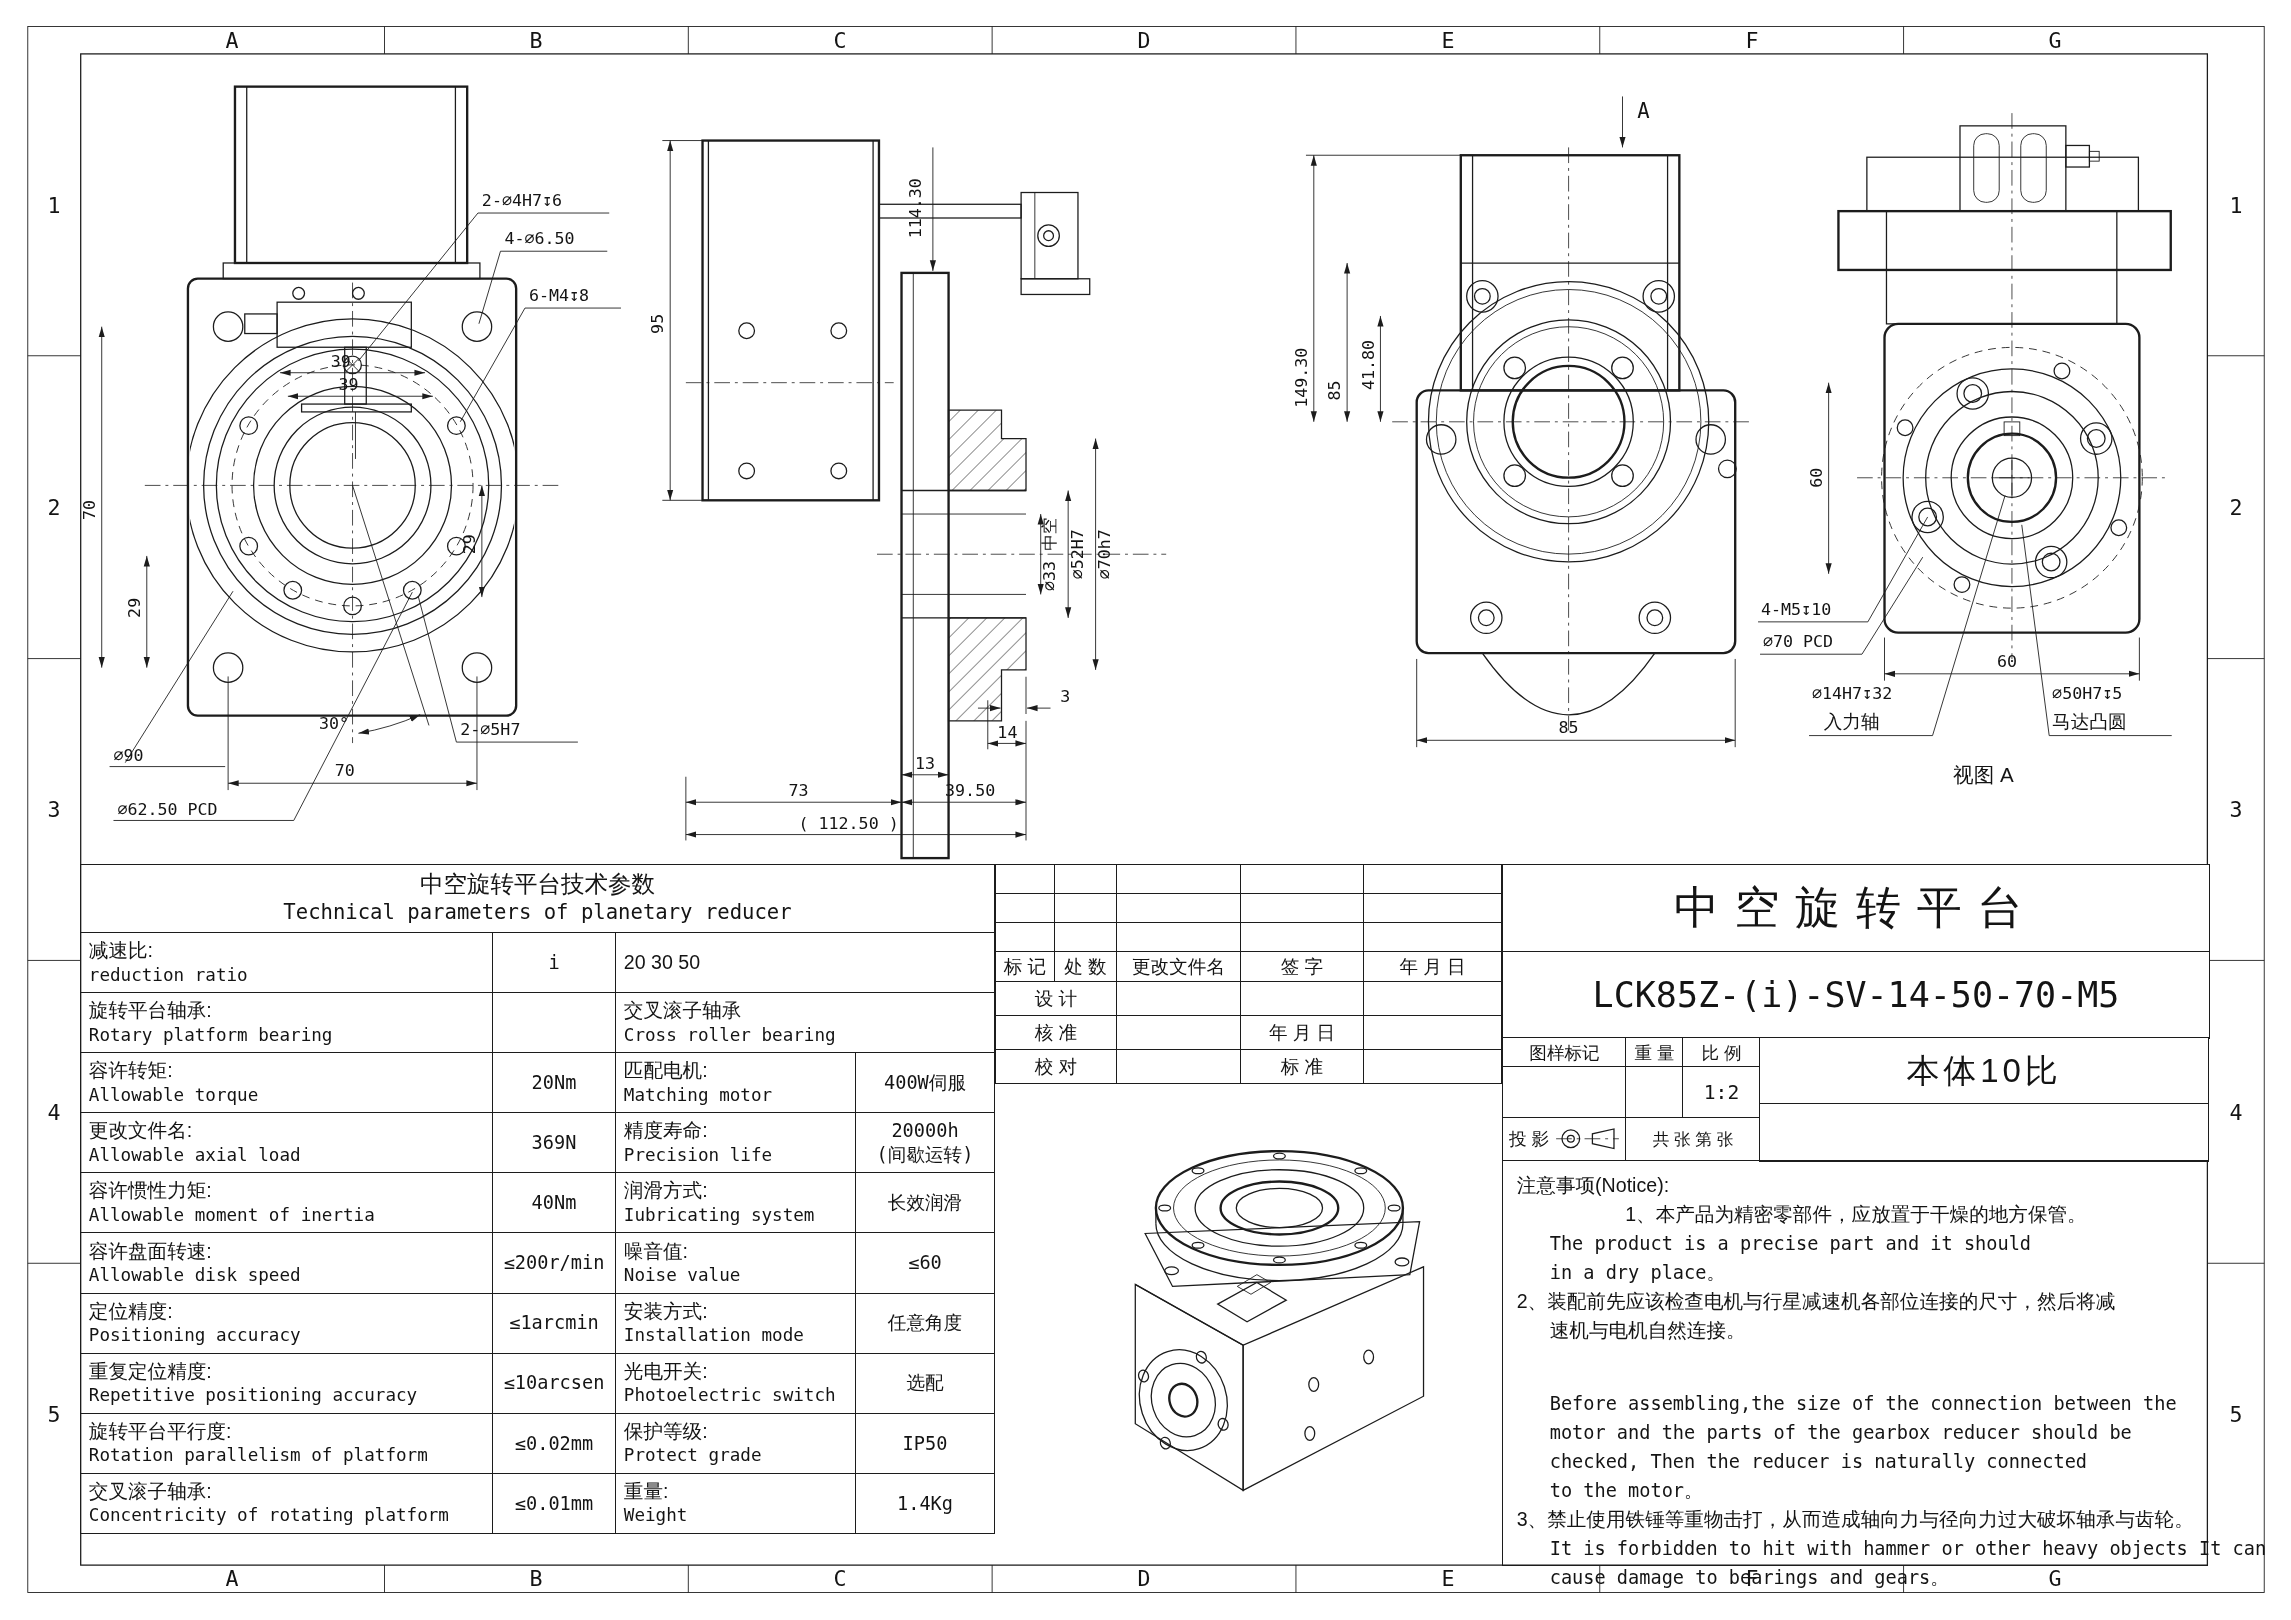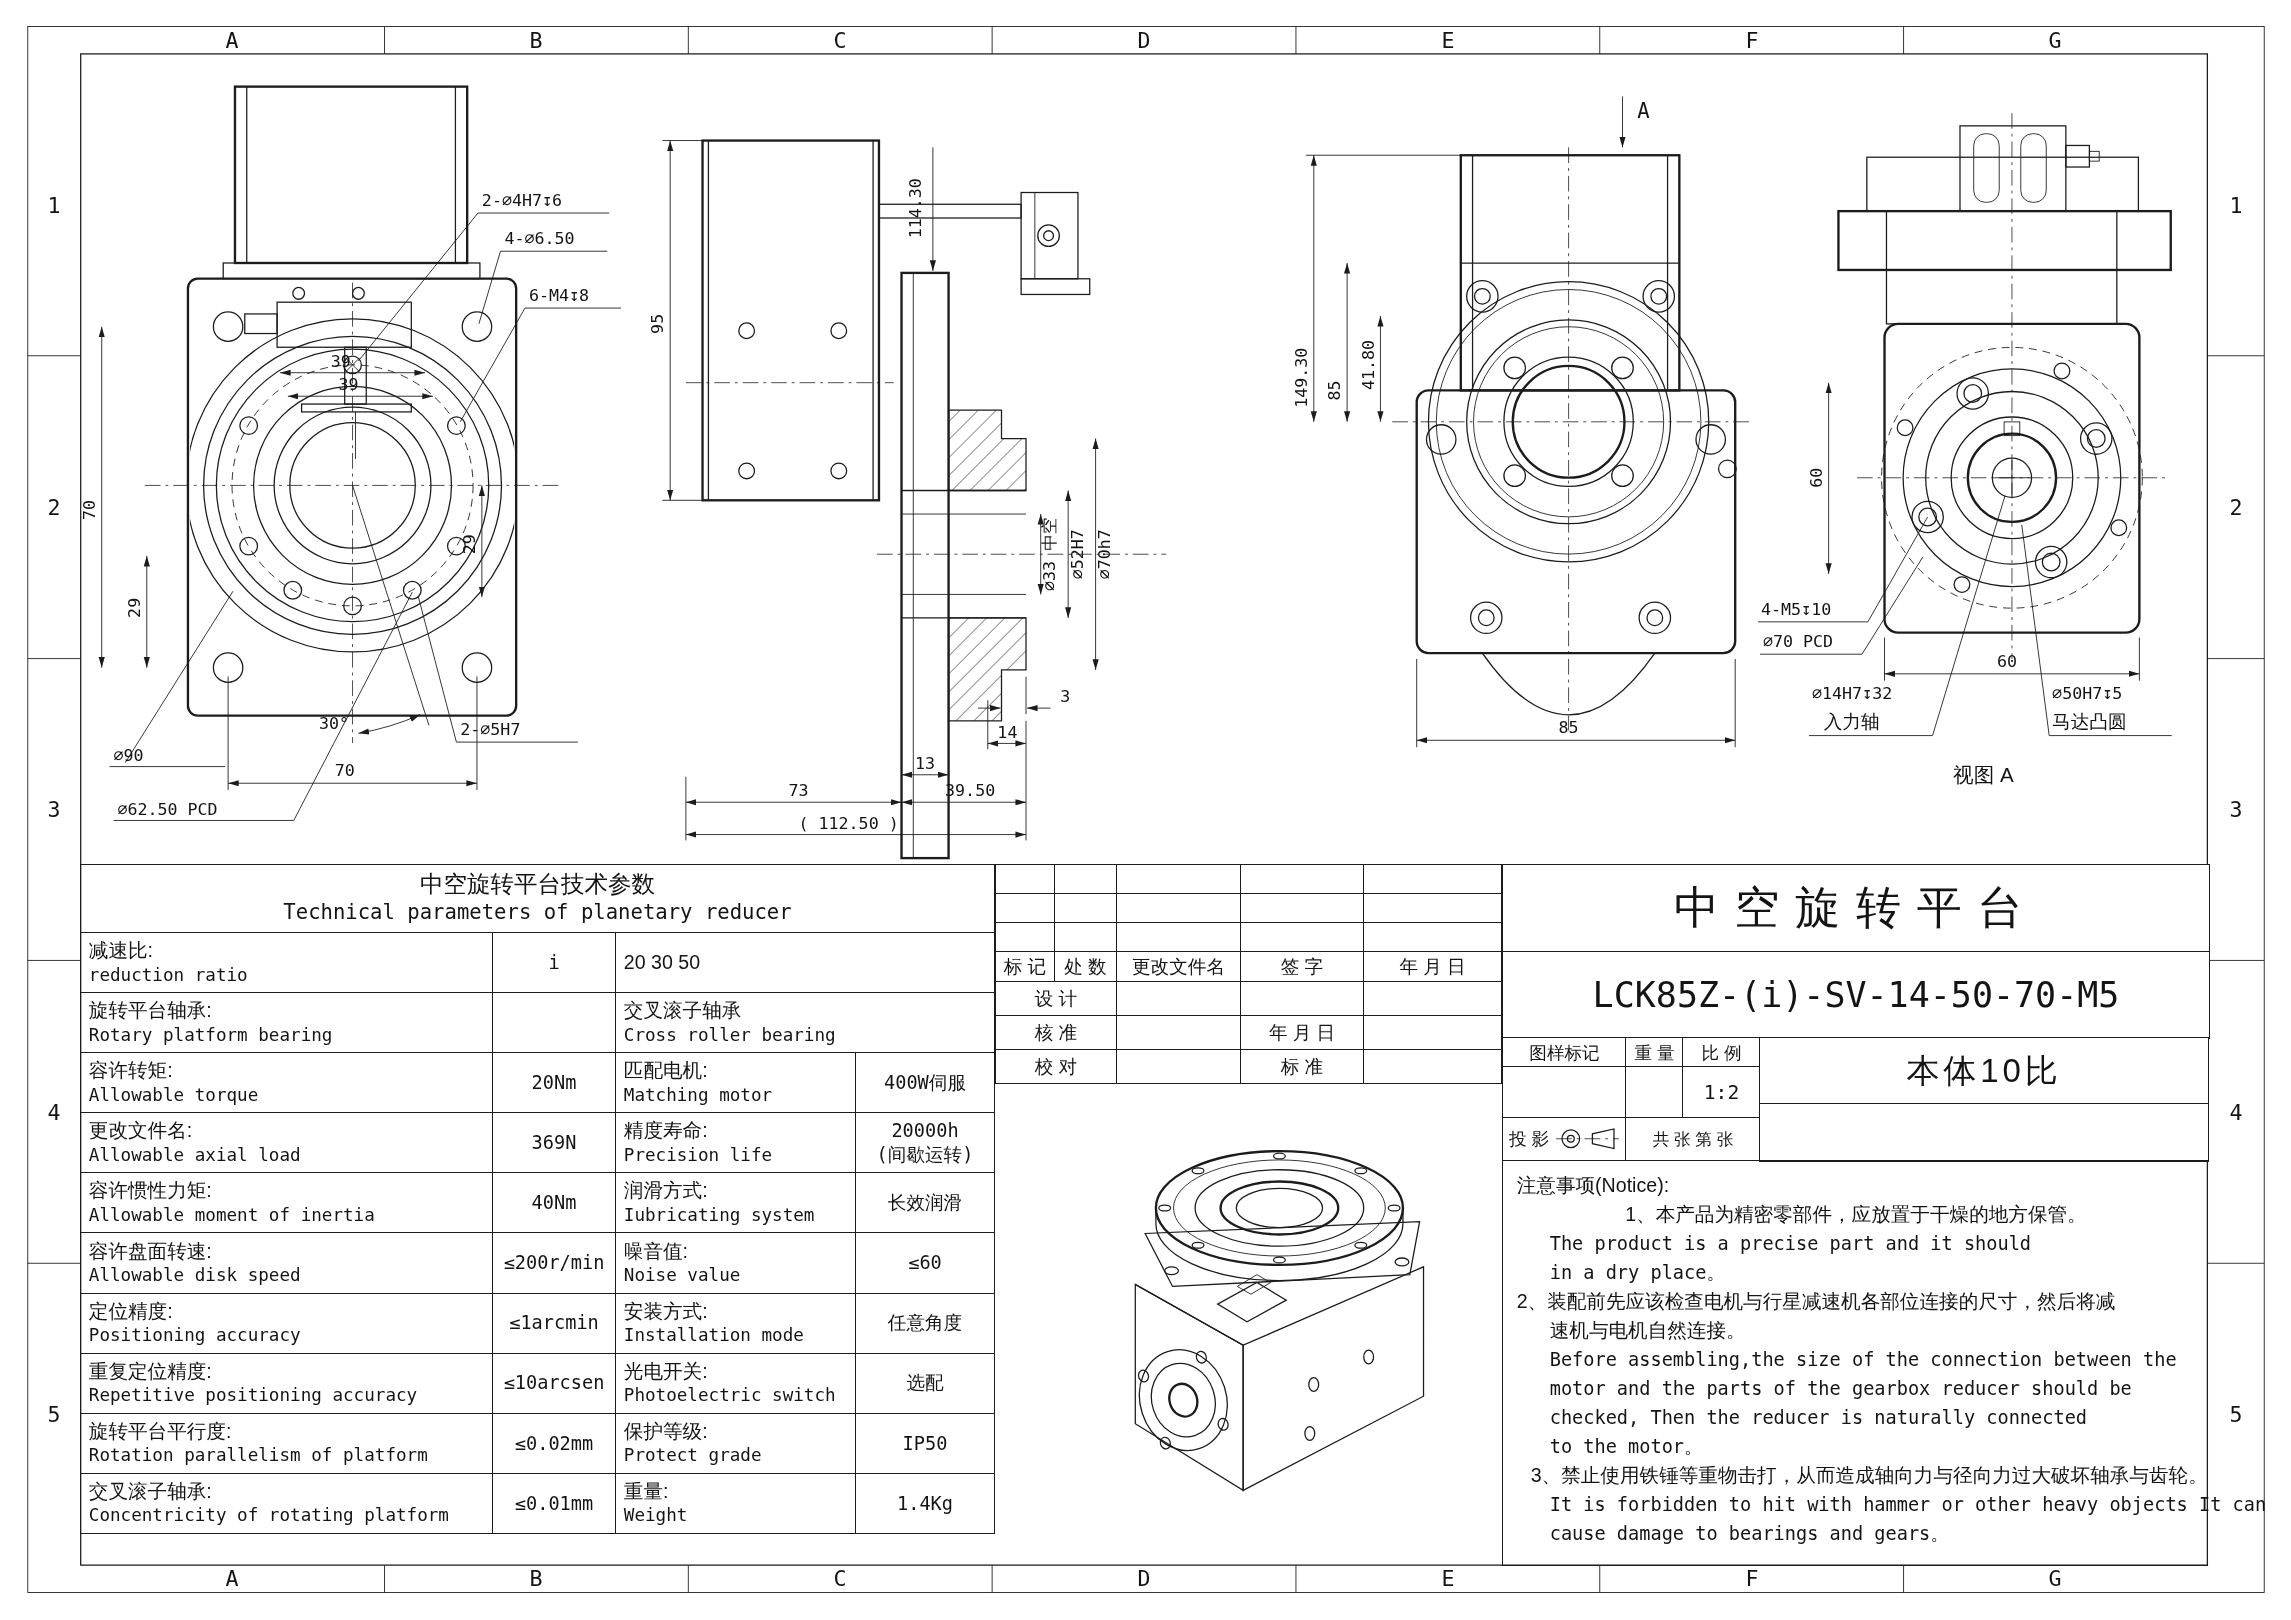--- a/index.html
+++ b/index.html
@@ -702,24 +702,24 @@
   <div class="tb" id="tb-empty"></div>
 
   <div id="notice">
     <div id="notice-lines">
         <div class="nl" style="padding-left: 0px;">注意事项(Notice):</div>
         <div class="nl" style="padding-left: 0px; text-align: center;">1、本产品为精密零部件，应放置于干燥的地方保管。</div>
         <div class="nl en" style="padding-left: 33px;">The product is a precise part and it should</div>
         <div class="nl en" style="padding-left: 33px;">in a dry place。</div>
         <div class="nl" style="padding-left: 0px;">2、装配前先应该检查电机与行星减速机各部位连接的尺寸，然后将减</div>
         <div class="nl" style="padding-left: 33px;">速机与电机自然连接。</div>
-        <div class="nl en" style="padding-left: 33px;">Before assembling,the size of the connection between the</div>
+        <div class="nl en" style="padding-left: 33px; margin-top: 44px;">Before assembling,the size of the connection between the</div>
         <div class="nl en" style="padding-left: 33px;">motor and the parts of the gearbox reducer should be</div>
         <div class="nl en" style="padding-left: 33px;">checked, Then the reducer is naturally connected</div>
         <div class="nl en" style="padding-left: 33px;">to the motor。</div>
-        <div class="nl" style="padding-left: 0px; margin-left: 14px;">3、禁止使用铁锤等重物击打，从而造成轴向力与径向力过大破坏轴承与齿轮。</div>
+        <div class="nl" style="padding-left: 0px;">3、禁止使用铁锤等重物击打，从而造成轴向力与径向力过大破坏轴承与齿轮。</div>
         <div class="nl en" style="padding-left: 33px;">It is forbidden to hit with hammer or other heavy objects It can</div>
         <div class="nl en" style="padding-left: 33px;">cause damage to bearings and gears。</div>
       </div>
   </div>
 
 </div>
 
 
 </body></html>

